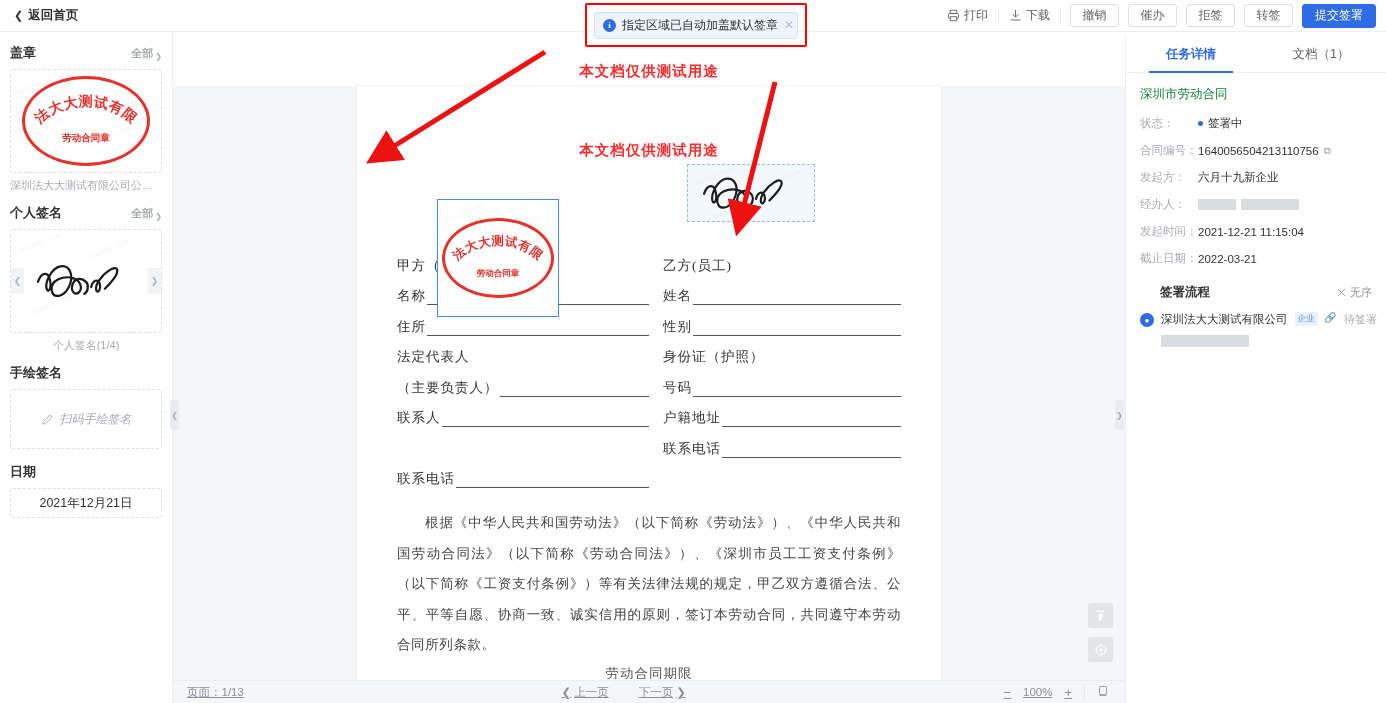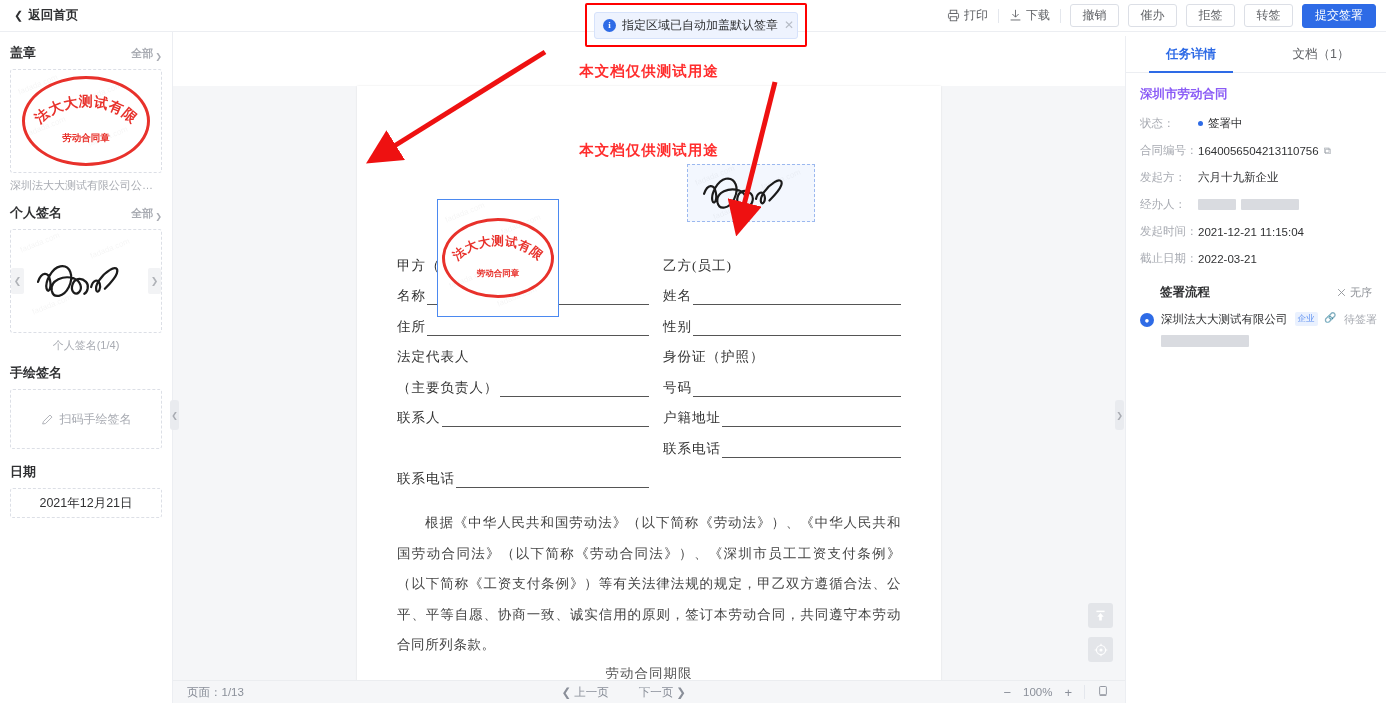--- a/index.html
+++ b/index.html
@@ -126,21 +126,21 @@
   }
   .wm {
     position: absolute; color: rgba(0,0,0,0.045); font-size: 8px;
     transform: rotate(-22deg); pointer-events: none; white-space: nowrap;
   }
 
   .sig-draw { width: 120px; height: 62px; }
   .hand-box {
     border: 1px dashed #dcdfe6; border-radius: 3px; height: 60px;
     display: flex; align-items: center; justify-content: center; gap: 6px;
-    color: #a8abb2; font-size: 12px; margin-bottom: 14px; cursor: pointer;
+    color: #a8abb2; font-size: 12px; margin-bottom: 14px; cursor: pointer; font-style: italic;
   }
   .date-box {
     border: 1px dashed #dcdfe6; border-radius: 3px; height: 30px;
     display: flex; align-items: center; justify-content: center;
     color: #303133; font-size: 12.5px; cursor: pointer;
   }
 
   
   .collapse-handle {
     position: absolute; width: 9px; height: 30px; background: #e9ebef;
@@ -219,20 +219,21 @@
     display: flex; align-items: center; justify-content: center;
     margin-bottom: 9px; cursor: pointer; color: #fff;
   }
 
   
   .bottombar {
     position: absolute; left: 173px; bottom: 0; width: 952px; height: 23px;
     background: #f5f6f8; border-top: 1px solid #ebedf0;
     display: flex; align-items: center; font-size: 11.5px; color: #8a8f99;
     z-index: 26;
+    text-decoration: underline;
   }
   .bb-left { margin-left: 14px; }
   .bb-center { margin-left: auto; display: flex; align-items: center; gap: 30px; }
   .bb-right { margin-left: auto; display: flex; align-items: center;
               gap: 12px; margin-right: 16px; }
   .bb-link { cursor: pointer; display:flex; align-items:center; gap:3px; }
   .zbtn { cursor: pointer; font-size: 13px; color: #8a8f99; }
 
   
   .rightpanel {
@@ -243,21 +244,21 @@
   .tab {
     flex: 1; display: flex; align-items: center; justify-content: center;
     font-size: 12.5px; color: #606266; cursor: pointer; position: relative;
   }
   .tab.active { color: #2e6be6; font-weight: 700; }
   .tab.active::after {
     content: ""; position: absolute; bottom: -1px; left: 18%;
     width: 64%; height: 2px; background: #2e6be6;
   }
   .rp-body { padding: 13px 14px 0 14px; }
-  .rp-title { font-size: 12.5px; font-weight: 700; color: #8b5cf6; margin-bottom: 13px; }
+  .rp-title { font-size: 12.5px; font-weight: 400; color: #15803d; margin-bottom: 13px; }
   .kv { display: flex; align-items: center; margin-bottom: 12px; font-size: 11.5px; }
   .kv .k { color: #a8abb2; width: 58px; flex: none; }
   .kv .v { color: #303133; display: flex; align-items: center; gap: 5px; }
   .dot { width: 5px; height: 5px; border-radius: 50%; background: #2e6be6; flex:none;}
   .redact { height: 11px; background: #d9dbe0; border-radius: 1px; display:inline-block; }
   .copy-ico { color: #9aa0a8; font-size: 10px; cursor: pointer; }
 
   .flow-head {
     display: flex; align-items: center; justify-content: space-between;
     margin-top: 18px; margin-bottom: 11px;

